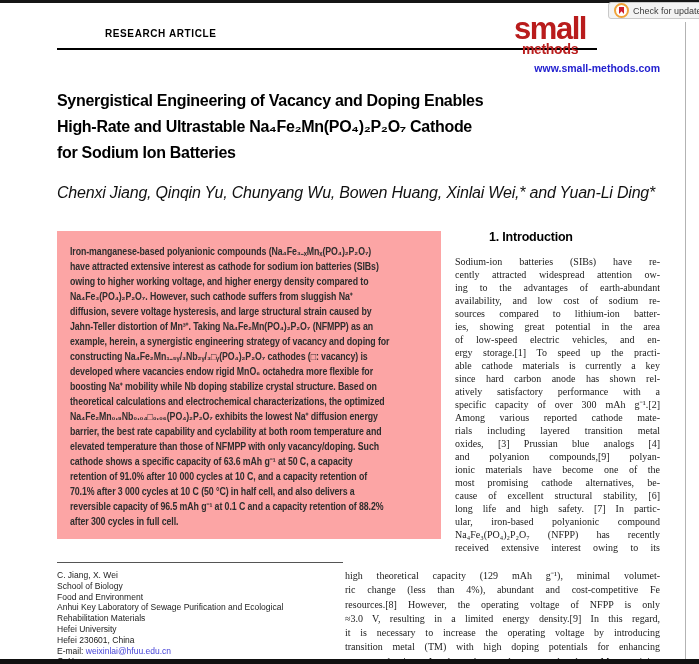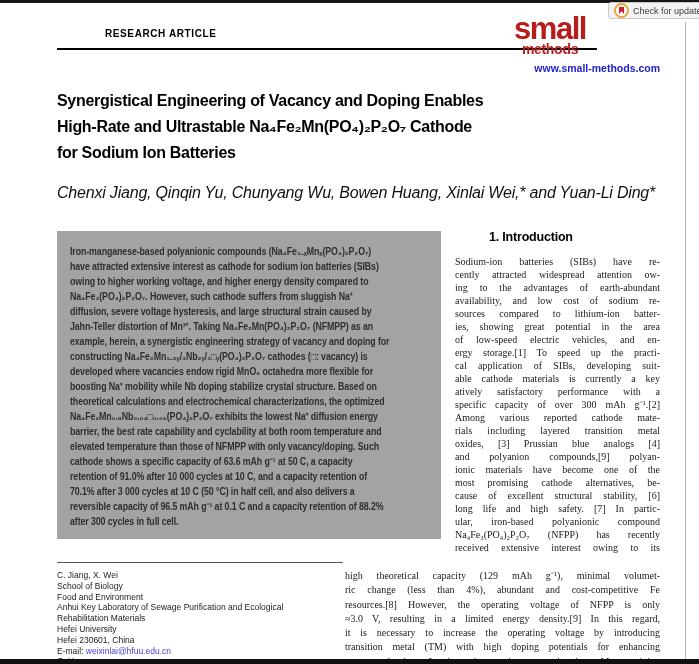--- a/index.html
+++ b/index.html
@@ -33,21 +33,21 @@
   .journal-url{position:absolute;right:39px;top:62px;width:220px;text-align:right;
     font-size:10.5px;font-weight:bold;color:#2220cf;text-decoration:none;}
 
   .title{position:absolute;left:57px;top:88px;width:620px;}
   .title-line{font-size:16px;line-height:26px;font-weight:bold;color:#000;
     letter-spacing:-.3px;white-space:nowrap;}
   .authors{position:absolute;left:57px;top:184px;width:620px;font-size:16px;
     font-style:italic;letter-spacing:-.2px;color:#111;white-space:nowrap;}
 
   .abstract-box{position:absolute;left:57px;top:231px;width:384px;height:308px;
-    background:#a3a3a3;box-sizing:border-box;padding:13px 13px 0 13px;overflow:hidden;}
+    background:#fca5a5;box-sizing:border-box;padding:13px 13px 0 13px;overflow:hidden;}
   .abstract-line{font-size:10px;font-weight:bold;color:#2e2e2e;line-height:15px;height:15px;
     white-space:nowrap;letter-spacing:-.1px;transform:scaleX(0.88);transform-origin:0 50%;}
 
   .intro-heading{position:absolute;left:455px;top:230px;font-size:12.5px;font-weight:bold;
     color:#000;letter-spacing:-.2px;margin-left:34px;}
   .intro-narrow{position:absolute;left:455px;top:255px;width:205px;}
   .intro-narrow .serif-line{line-height:13px;height:13px;}
   .intro-wide{position:absolute;left:345px;top:569px;width:315px;}
   .intro-wide .serif-line{line-height:14.3px;height:14.3px;}
   .serif-line{font-family:"Liberation Serif",serif;font-size:10px;color:#1a1a1a;
@@ -118,22 +118,22 @@
 <div class="intro-narrow">
 
 <div class="serif-line">Sodium-ion batteries (SIBs) have re-</div>
     <div class="serif-line">cently attracted widespread attention ow-</div>
     <div class="serif-line">ing to the advantages of earth-abundant</div>
     <div class="serif-line">availability, and low cost of sodium re-</div>
     <div class="serif-line">sources compared to lithium-ion batter-</div>
     <div class="serif-line">ies, showing great potential in the area</div>
     <div class="serif-line">of low-speed electric vehicles, and en-</div>
     <div class="serif-line">ergy storage.[1] To speed up the practi-</div>
-    <div class="serif-line">cal application of SIBs, developing suit-</div>
     <div class="serif-line">able cathode materials is currently a key</div>
+    <div class="serif-line">since hard carbon anode has shown rel-</div>
     <div class="serif-line">atively satisfactory performance with a</div>
     <div class="serif-line">specific capacity of over 300 mAh g⁻¹.[2]</div>
     <div class="serif-line">Among various reported cathode mate-</div>
     <div class="serif-line">rials including layered transition metal</div>
     <div class="serif-line">oxides, [3] Prussian blue analogs [4]</div>
     <div class="serif-line">and polyanion compounds,[9] polyan-</div>
     <div class="serif-line">ionic materials have become one of the</div>
     <div class="serif-line">most promising cathode alternatives, be-</div>
     <div class="serif-line">cause of excellent structural stability, [6]</div>
     <div class="serif-line">long life and high safety. [7] In partic-</div>

